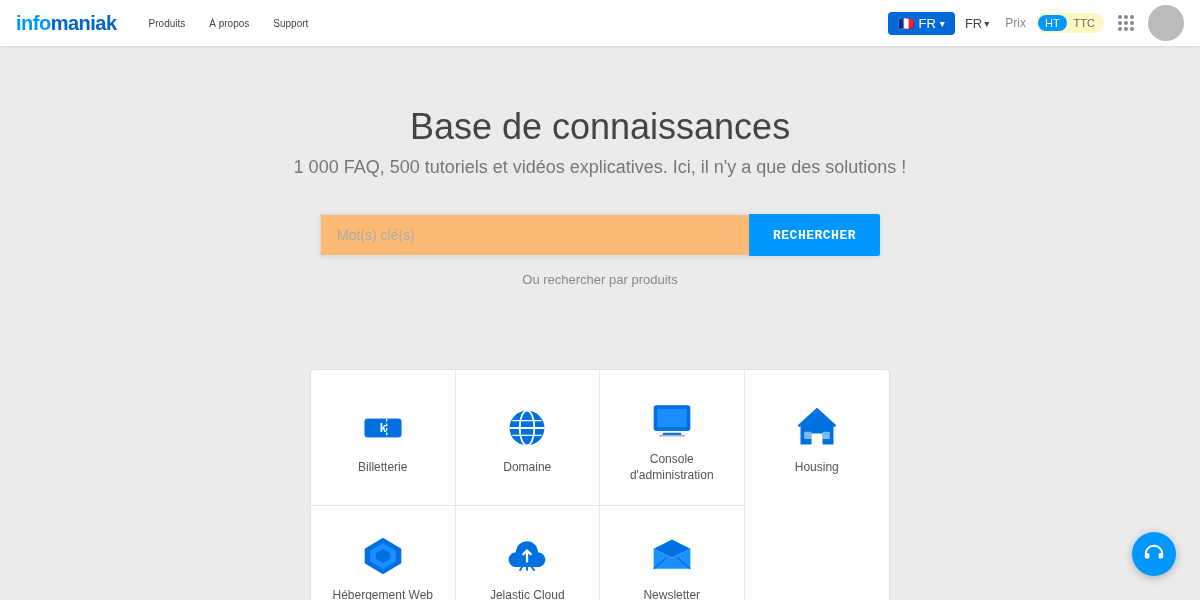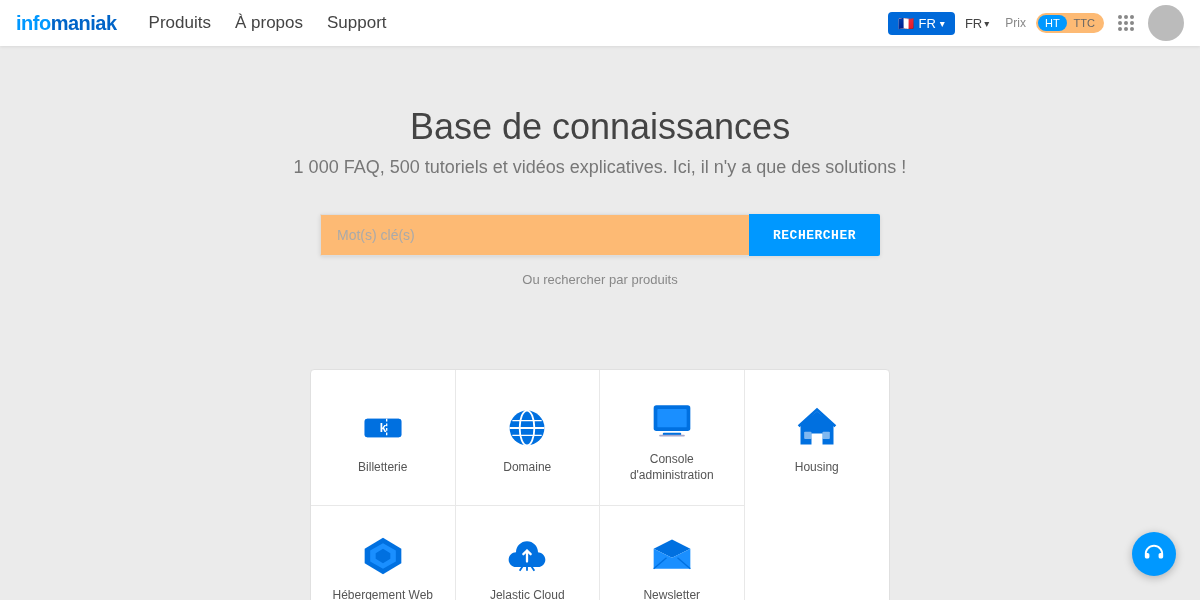--- a/index.html
+++ b/index.html
@@ -20,21 +20,21 @@
       font-size: 20px;
       font-weight: 700;
       color: #0098ff;
       letter-spacing: -0.5px;
       margin-right: 32px;
     }
     .navbar-brand span.info { color: #0098ff; }
     .navbar-brand span.maniak { color: #0064c8; }
     .nav-links { display: flex; gap: 24px; flex: 1; }
     .nav-link {
-      font-size: 17px;
+      font-size: 10px;
       color: #444;
       cursor: pointer;
       text-decoration: none;
     }
     .navbar-right { display: flex; align-items: center; gap: 10px; margin-left: auto; }
     .btn-fr-flag {
       background: #0069d9;
       color: #fff;
       border: none;
       border-radius: 4px;
@@ -52,21 +52,21 @@
       font-size: 13px;
       cursor: pointer;
       display: flex;
       align-items: center;
       gap: 2px;
     }
     .prix-label { font-size: 12px; color: #888; margin-left: 6px; }
     .toggle-group {
       display: flex;
       align-items: flex-end;
-      background: #fdba74;
+      background: #fef9c3;
       border-radius: 12px;
       padding: 2px;
       font-size: 11px;
     }
     .toggle-opt {
       padding: 2px 7px;
       border-radius: 10px;
       cursor: pointer;
       font-size: 11px;
       color: #666;

